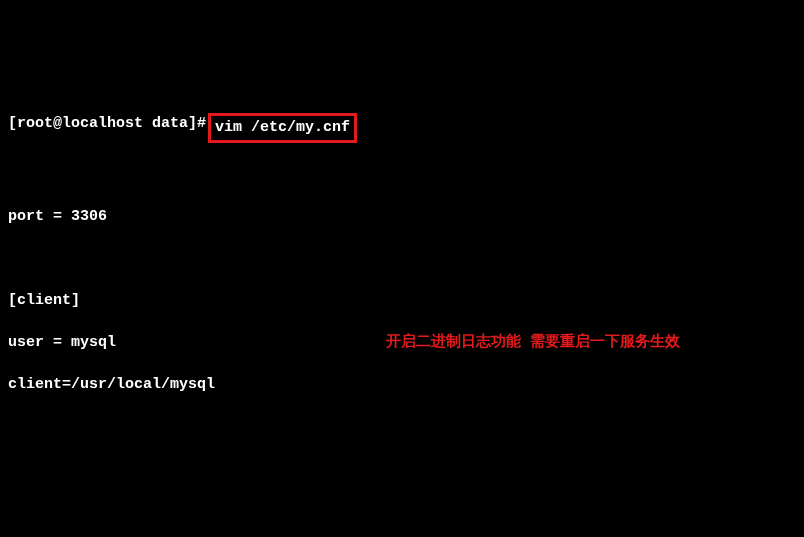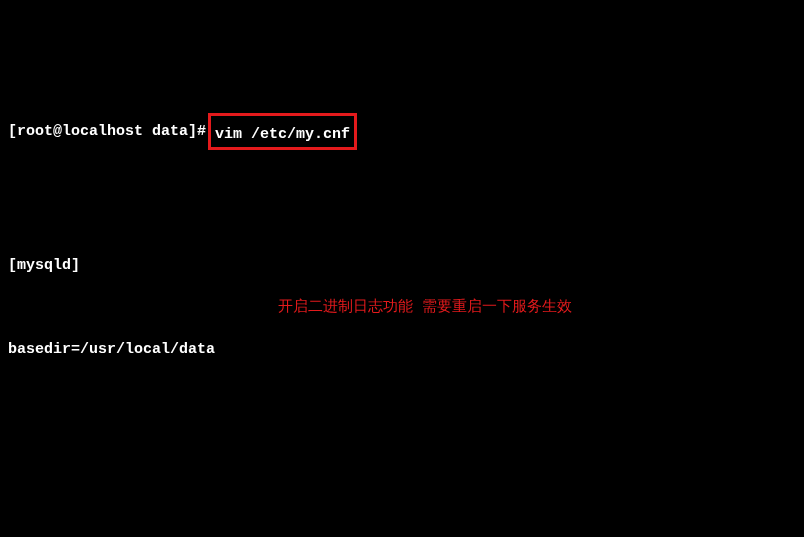--- a/index.html
+++ b/index.html
@@ -17,54 +17,55 @@
       padding: 8px 8px;
       width: 804px;
       height: 537px;
       overflow: hidden;
       white-space: pre;
     }
     .prompt-user { color: #fff; }
     .red-box {
       border: 3px solid #e41a1c;
       display: inline-block;
-      padding: 8px 4px 2px 4px;
+      padding: 1px 4px 2px 4px;
       margin-left: 2px;
     }
     .annotation {
       color: #e41a1c;
-      font-weight: normal;
+      font-weight: bold;
       display: inline-block;
       margin-left: 60px;
     }
     .line {
       display: block;
       min-height: 21px;
     }
     .prompt-line {
       display: flex;
-      align-items: center;
+      align-items: flex-start;
     }
     .inline-flex {
       display: flex;
       align-items: center;
     }
   </style>
 </head>
 <body>
 
 
 
 <div>
 <span class="line prompt-line"><span class="prompt-user">[root@localhost data]#</span><span class="red-box"><span>vim /etc/my.cnf</span></span></span>
 <span class="line"> </span>
+<span class="line">port = 3306</span>
 <span class="line"> </span>
-<span class="line">[mysqld]</span>
-<span class="line inline-flex"><span class="annotation" style="margin-left:270px;">开启二进制日志功能 需要重启一下服务生效</span></span>
-<span class="line">basedir=/usr/local/data</span>
+<span class="line">[client]</span>
+<span class="line inline-flex"><span>user = mysql</span><span class="annotation" style="margin-left:270px;">开启二进制日志功能 需要重启一下服务生效</span></span>
+<span class="line">client=/usr/local/mysql</span>
 
 
 
 
 
 
 
 
 
 

